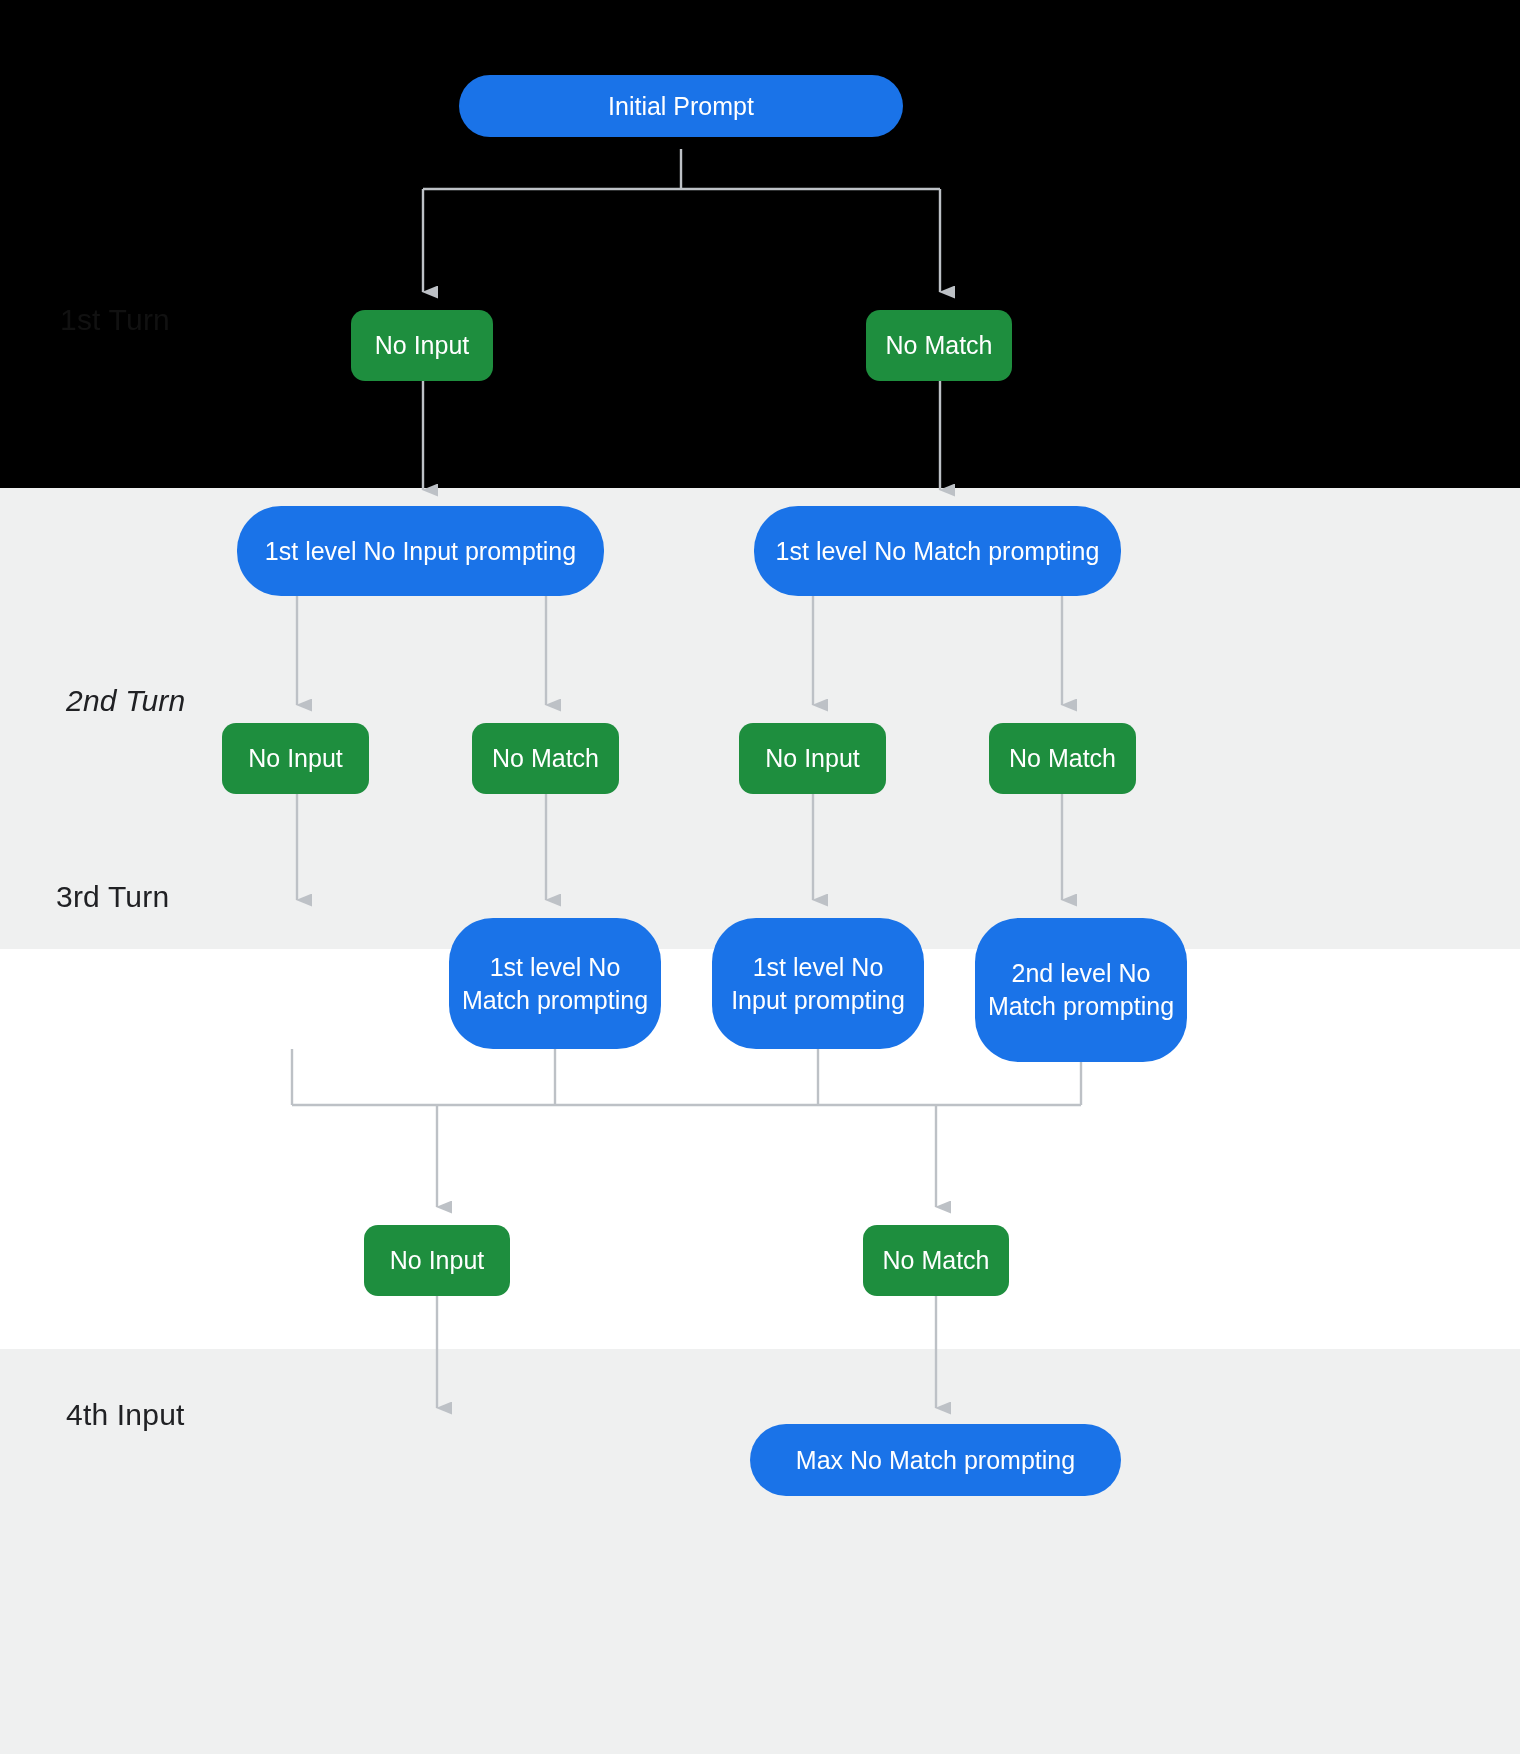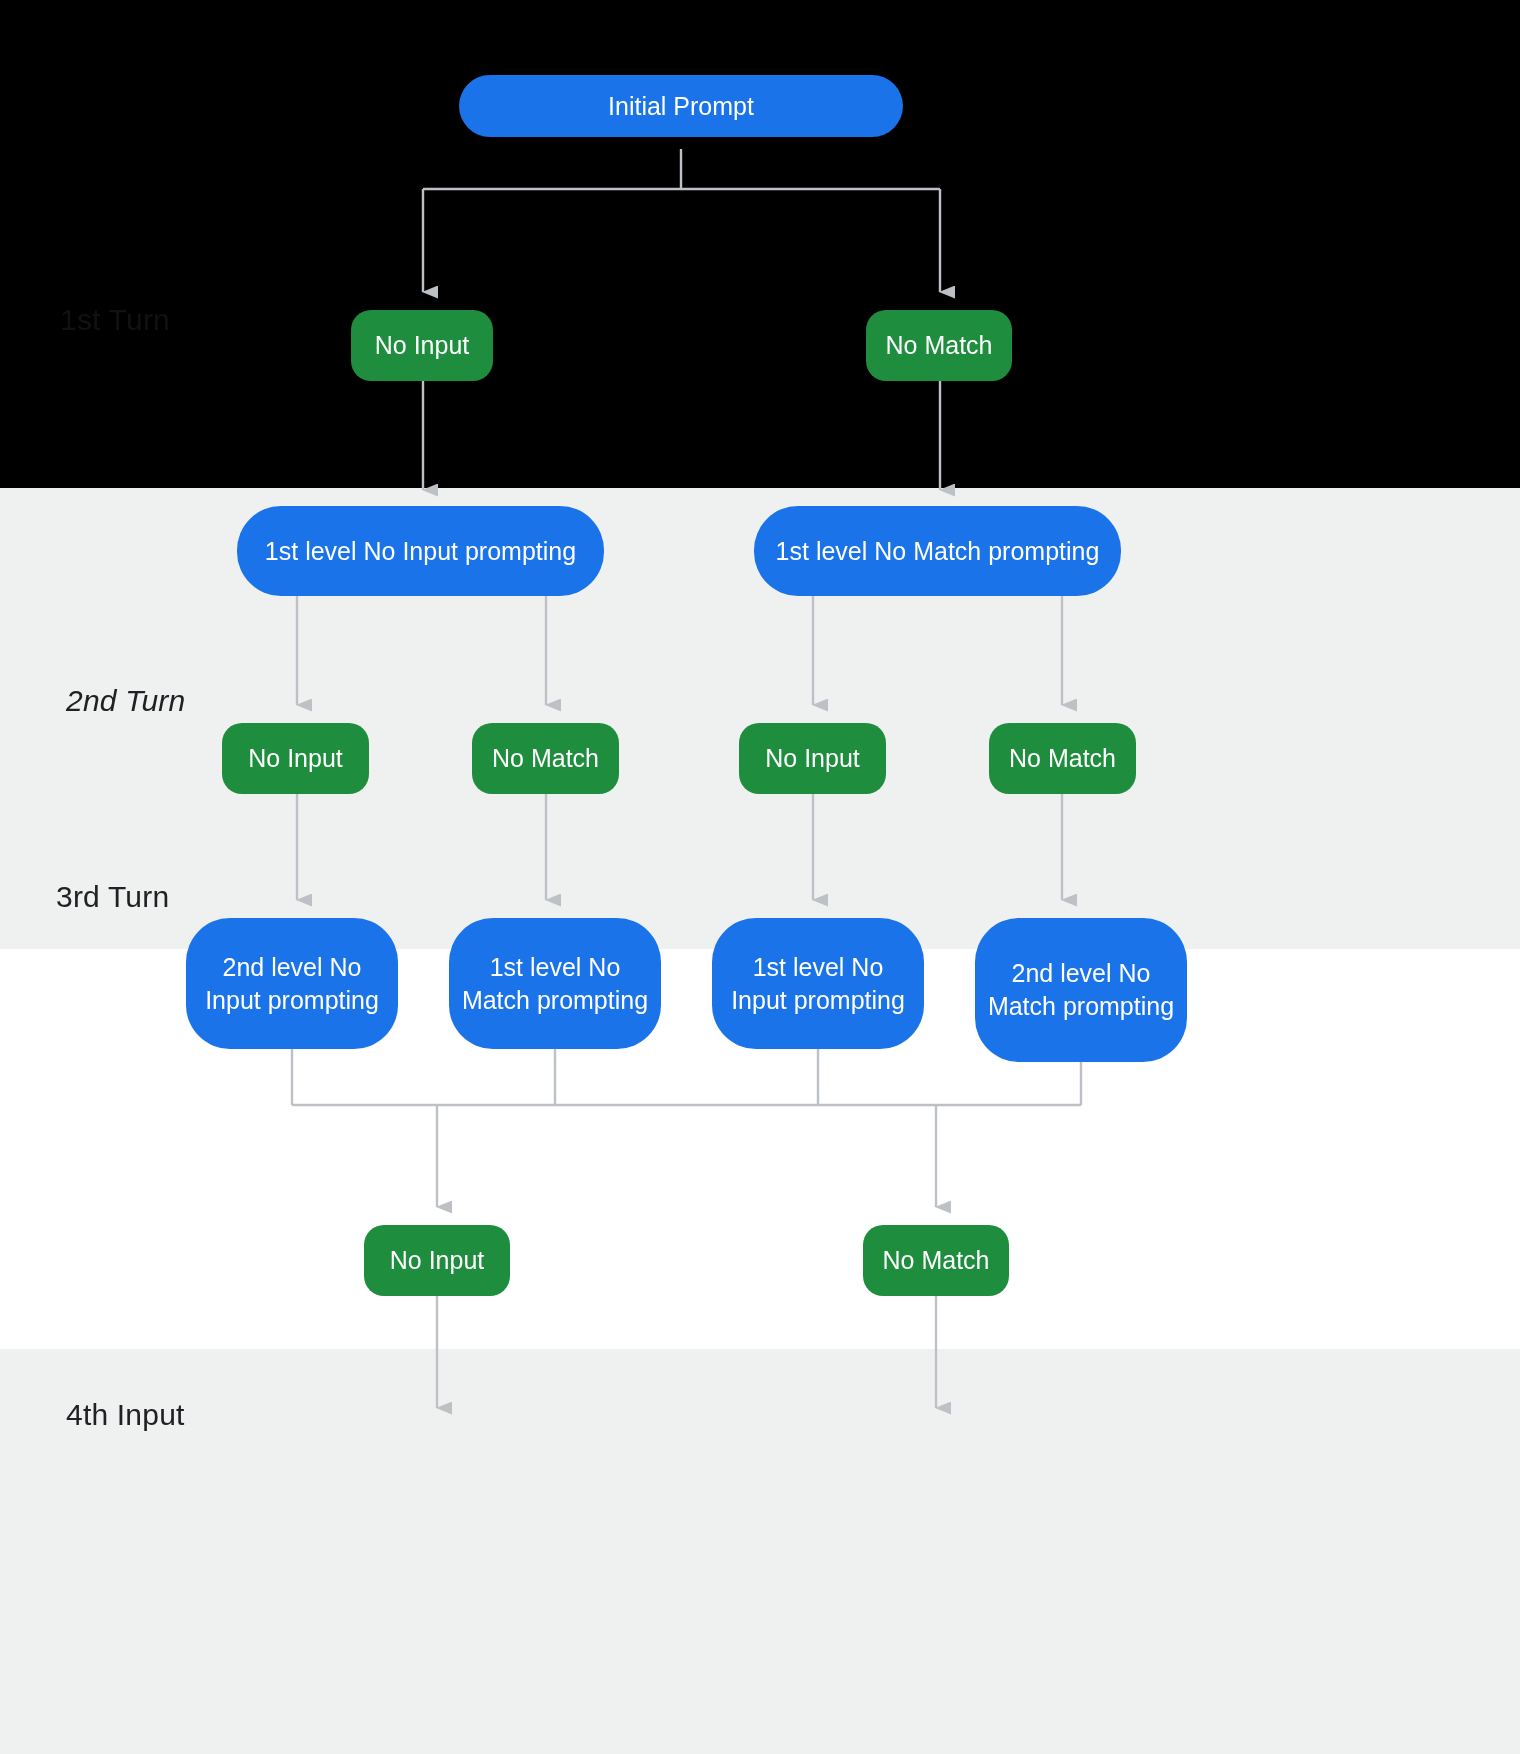--- a/index.html
+++ b/index.html
@@ -28,21 +28,21 @@
     display:flex;align-items:center;justify-content:center;
     text-align:center;
     color:#ffffff;
     font-size:25px;
     line-height:1.32;
     box-sizing:border-box;
     padding:6px 10px;
     z-index:3;
   }
   .node.pill{background:#1a73e8;border-radius:44px;}
-  .node.rect{background:#1e8e3e;border-radius:20px;}
+  .node.rect{background:#1e8e3e;border-radius:14px;}
 
   svg#wires{position:absolute;left:0;top:0;width:1520px;height:1754px;z-index:1;}
 </style>
 </head>
 <body>
 
 <div id="stage">
 
   <div class="band band-dark" style="top:0px;height:488px;"></div>
   <div class="band band-grey" style="top:488px;height:461px;"></div>
@@ -100,22 +100,22 @@
   <div class="node rect" style="left:866px;top:310px;width:146px;height:71px;">No Match</div>
 
   <div class="node pill" style="left:237px;top:506px;width:367px;height:90px;">1st level No Input prompting</div>
   <div class="node pill" style="left:754px;top:506px;width:367px;height:90px;">1st level No Match prompting</div>
 
   <div class="node rect" style="left:222px;top:723px;width:147px;height:71px;">No Input</div>
   <div class="node rect" style="left:472px;top:723px;width:147px;height:71px;">No Match</div>
   <div class="node rect" style="left:739px;top:723px;width:147px;height:71px;">No Input</div>
   <div class="node rect" style="left:989px;top:723px;width:147px;height:71px;">No Match</div>
 
-  <div class="node pill" style="left:186px;top:918px;width:212px;height:131px;">2nd level No Input prompting</div>
   <div class="node pill" style="left:449px;top:918px;width:212px;height:131px;">1st level No Match prompting</div>
   <div class="node pill" style="left:712px;top:918px;width:212px;height:131px;">1st level No Input prompting</div>
   <div class="node pill" style="left:975px;top:918px;width:212px;height:144px;">2nd level No Match prompting</div>
 
   <div class="node rect" style="left:364px;top:1225px;width:146px;height:71px;">No Input</div>
   <div class="node rect" style="left:863px;top:1225px;width:146px;height:71px;">No Match</div>
 
+  <div class="node pill" style="left:750px;top:1424px;width:371px;height:72px;">Max No Match prompting</div>
 
 </div>
 
 </body></html>

